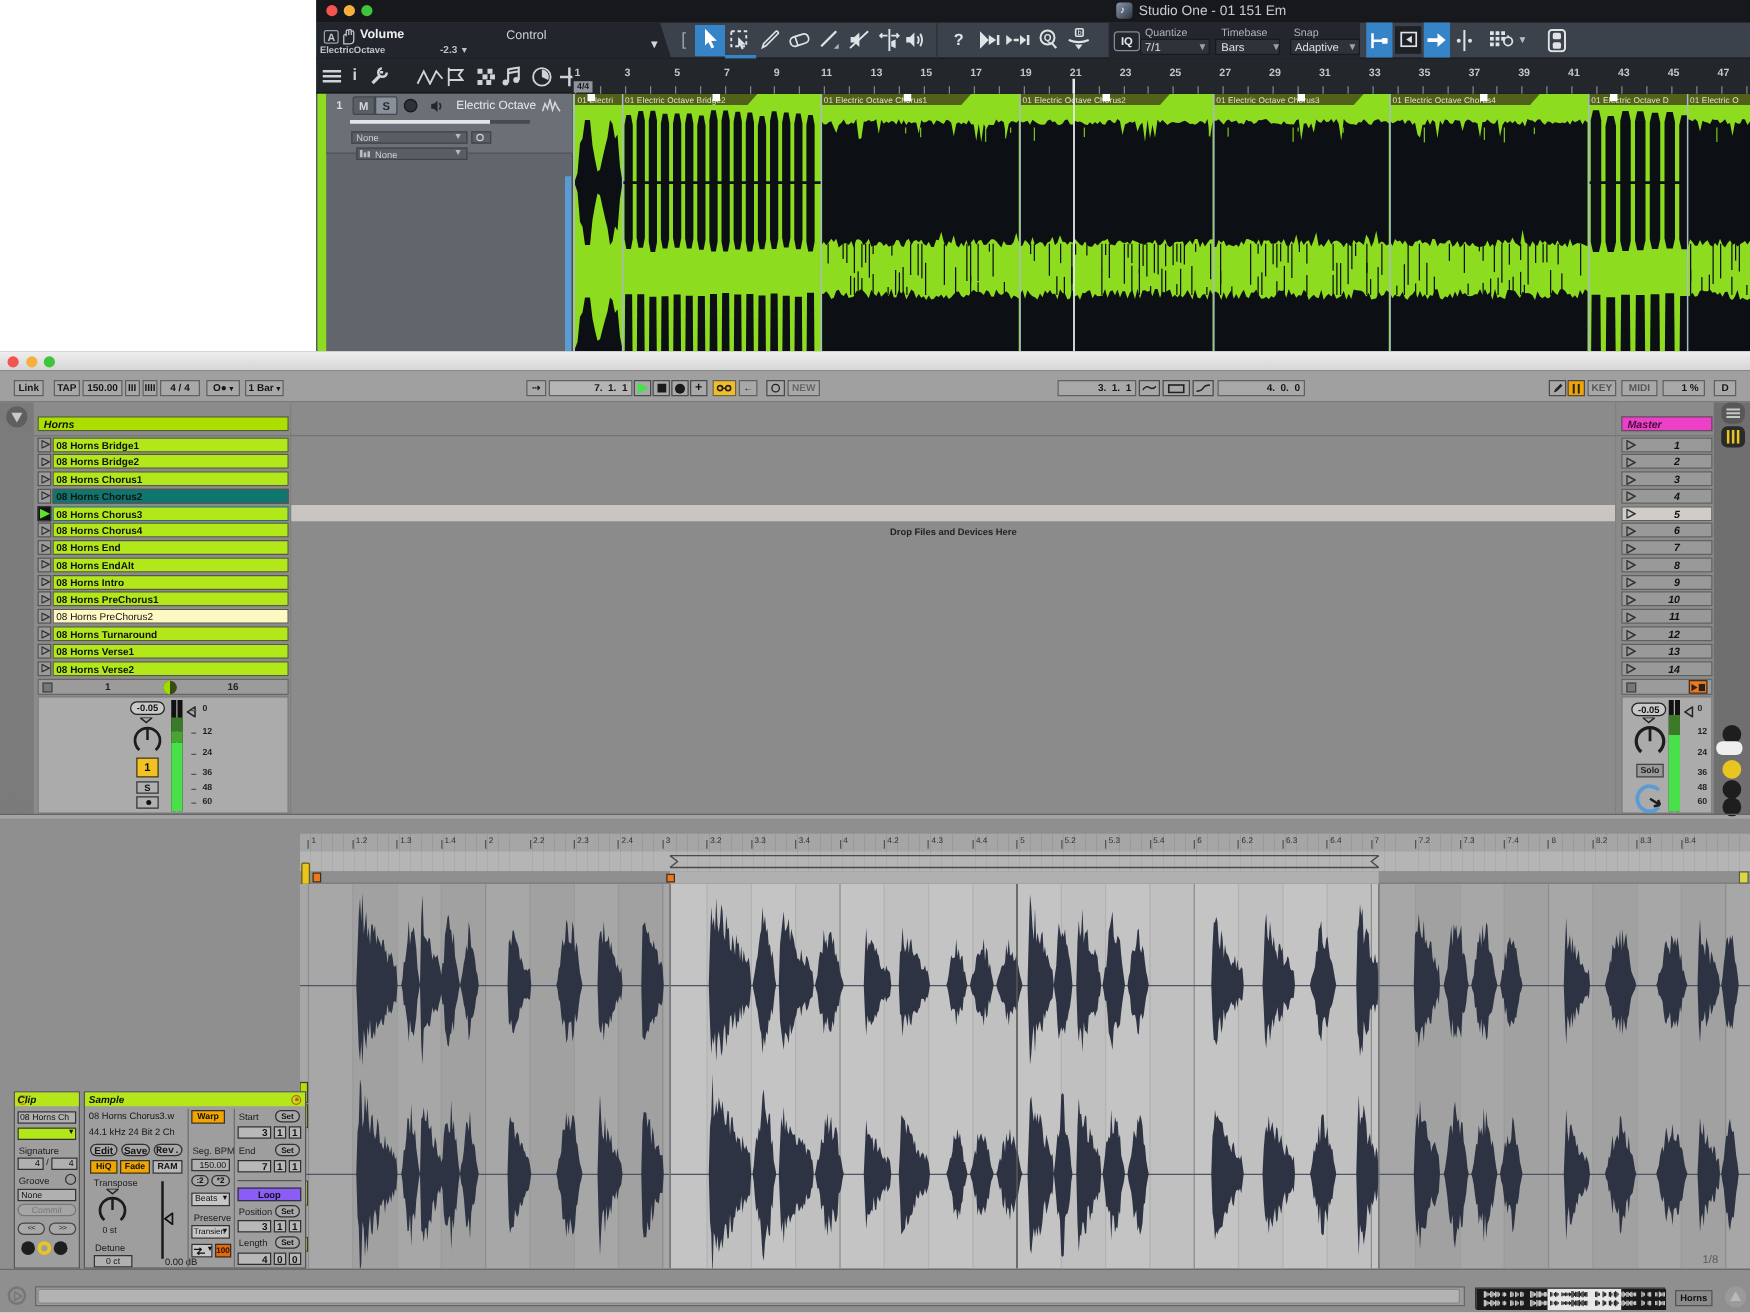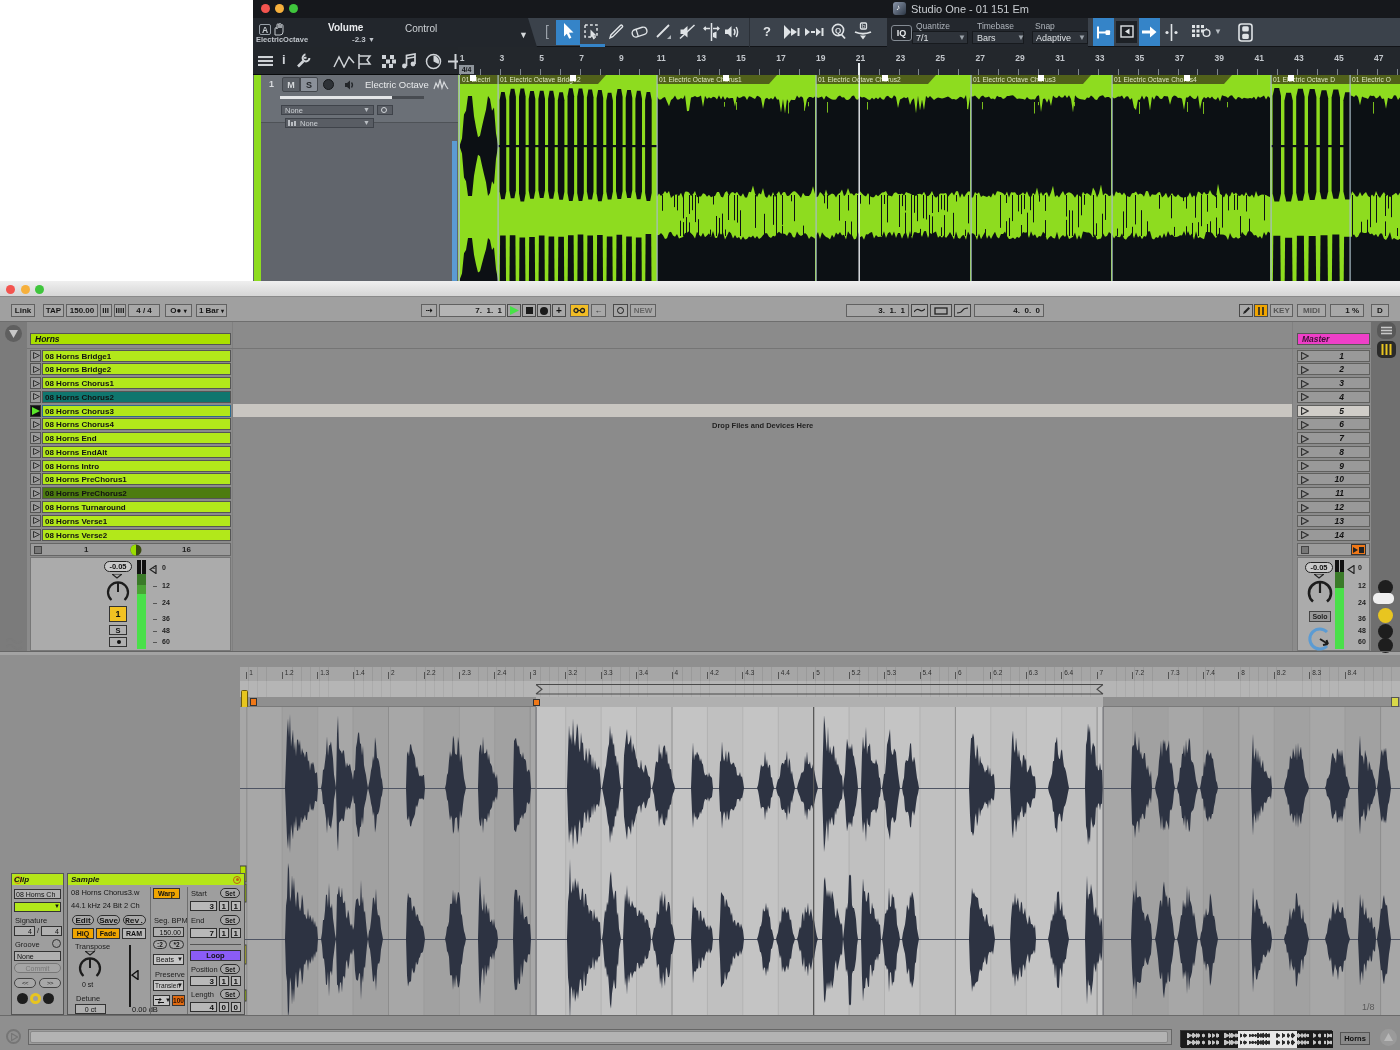--- a/index.html
+++ b/index.html
@@ -19,21 +19,21 @@
       <div class="abs" style="left:640px;top:2px;width:13px;height:13px;background:linear-gradient(135deg,#8b97ab,#2c3644);border-radius:3px;"></div>
       <div class="abs" style="left:643px;top:3px;color:#fff;font-size:8px;">♪</div>
       <div class="abs" style="left:658px;top:2.5px;font-size:11px;color:#c9cdd1;">Studio One - 01 151 Em</div>
     </div>
     <div class="abs" style="left:0;top:18px;width:1147px;height:29px;background:#3b424b;border-bottom:1px solid #121418;">
       <div class="abs" style="left:0;top:0;width:292px;height:29px;background:#22262c;clip-path:polygon(0 0,275px 0,284px 29px,0 29px);"></div>
       <div class="abs" style="left:6px;top:6px;width:12px;height:11px;border:1px solid #98a0a8;border-radius:2px;color:#c3c8cd;font-size:8.5px;text-align:center;line-height:11px;font-weight:bold;">A</div>
       <svg class="abs" style="left:19px;top:5px;" width="14" height="13" viewBox="0 0 14 13">
         <path d="M3 12 L3 6 Q3 4.5 4 4.5 Q5 4.5 5 6 L5 2 Q5 0.8 6 0.8 Q7 0.8 7 2 L7 5 L7 1.6 Q7 0.5 8 0.5 Q9 0.5 9 1.6 L9 5 L9 2.6 Q9 1.6 10 1.6 Q11 1.6 11 2.8 L11 9 Q11 12 8 12 Z" fill="none" stroke="#c3c8cd" stroke-width="1"></path>
       </svg>
-      <div class="abs" style="left:35px;top:4px;color:#eceef0;font-size:10px;font-weight:bold;margin-left:40px;">Volume</div>
+      <div class="abs" style="left:35px;top:4px;color:#eceef0;font-size:10px;font-weight:bold;">Volume</div>
       <div class="abs" style="left:3px;top:17px;color:#c0c5cb;font-size:7.5px;font-weight:bold;">ElectricOctave</div>
       <div class="abs" style="left:99px;top:16.5px;color:#c0c5cb;font-size:8px;font-weight:bold;">-2.3 <span style="font-size:7px;">▼</span></div>
       <div class="abs" style="left:152px;top:4.5px;color:#ced2d6;font-size:10px;">Control</div>
       <div class="abs" style="left:266px;top:12px;color:#d5d8db;font-size:9px;">▼</div>
       <div class="abs" style="left:292px;top:5px;font-size:14px;color:#9aa1a9;">[</div>
       <div class="abs" style="left:303px;top:1.5px;width:24px;height:25px;background:#3584c8;"></div>
       <svg class="abs" style="left:309px;top:5px;" width="13" height="16" viewBox="0 0 13 16">
         <path d="M2 0 L11.5 9.5 L7 9.8 L9.4 14.7 L7.2 15.8 L4.8 10.7 L2 13.4 Z" fill="#fff"></path>
       </svg>
       <div class="abs" style="left:327px;top:26px;width:25px;height:3px;background:#3584c8;"></div>
@@ -748,21 +748,21 @@
       </svg>
       <div class="abs" style="left:42px;top:151.4px;width:189px;height:12px;background:#b2e81a;border:1px solid #555;color:#111;font-weight:bold;font-size:8px;line-height:11px;padding-left:2px;">08 Horns PreChorus1</div>
       <div class="abs" style="left:1297px;top:151.4px;width:73px;height:12px;border:1px solid #60605e;color:#111;font-weight:bold;font-style:italic;font-size:8.5px;line-height:11px;text-align:right;padding-right:25px;background:#999999;">10</div>
       <svg class="abs" style="left:1301px;top:153.9px;" width="8" height="8" viewBox="0 0 8 8">
         <path d="M0.5 0.5 L7 4 L0.5 7.5 Z" fill="none" stroke="#333" stroke-width="1.2"></path>
       </svg>
       <div class="abs" style="left:30px;top:165.2px;width:11px;height:12px;background:#9b9b9b;border:1px solid #555;"></div>
       <svg class="abs" style="left:32.5px;top:167.7px;" width="7" height="7" viewBox="0 0 7 7">
         <path d="M0.5 0.5 L6.5 3.5 L0.5 6.5 Z" fill="none" stroke="#333" stroke-width="1"></path>
       </svg>
-      <div class="abs" style="left:42px;top:165.2px;width:189px;height:12px;background:#4d7c0f;border:1px solid #555;color:#111;font-weight:bold;font-size:8px;line-height:11px;padding-left:2px;">08 Horns PreChorus2</div>
+      <div class="abs" style="left:42px;top:165.2px;width:189px;height:12px;background:#fef9c3;border:1px solid #555;color:#111;font-weight:normal;font-size:8px;line-height:11px;padding-left:2px;">08 Horns PreChorus2</div>
       <div class="abs" style="left:1297px;top:165.2px;width:73px;height:12px;border:1px solid #60605e;color:#111;font-weight:bold;font-style:italic;font-size:8.5px;line-height:11px;text-align:right;padding-right:25px;background:#999999;">11</div>
       <svg class="abs" style="left:1301px;top:167.7px;" width="8" height="8" viewBox="0 0 8 8">
         <path d="M0.5 0.5 L7 4 L0.5 7.5 Z" fill="none" stroke="#333" stroke-width="1.2"></path>
       </svg>
       <div class="abs" style="left:30px;top:179.0px;width:11px;height:12px;background:#9b9b9b;border:1px solid #555;"></div>
       <svg class="abs" style="left:32.5px;top:181.5px;" width="7" height="7" viewBox="0 0 7 7">
         <path d="M0.5 0.5 L6.5 3.5 L0.5 6.5 Z" fill="none" stroke="#333" stroke-width="1"></path>
       </svg>
       <div class="abs" style="left:42px;top:179.0px;width:189px;height:12px;background:#b2e81a;border:1px solid #555;color:#111;font-weight:bold;font-size:8px;line-height:11px;padding-left:2px;">08 Horns Turnaround</div>
       <div class="abs" style="left:1297px;top:179.0px;width:73px;height:12px;border:1px solid #60605e;color:#111;font-weight:bold;font-style:italic;font-size:8.5px;line-height:11px;text-align:right;padding-right:25px;background:#999999;">12</div>

